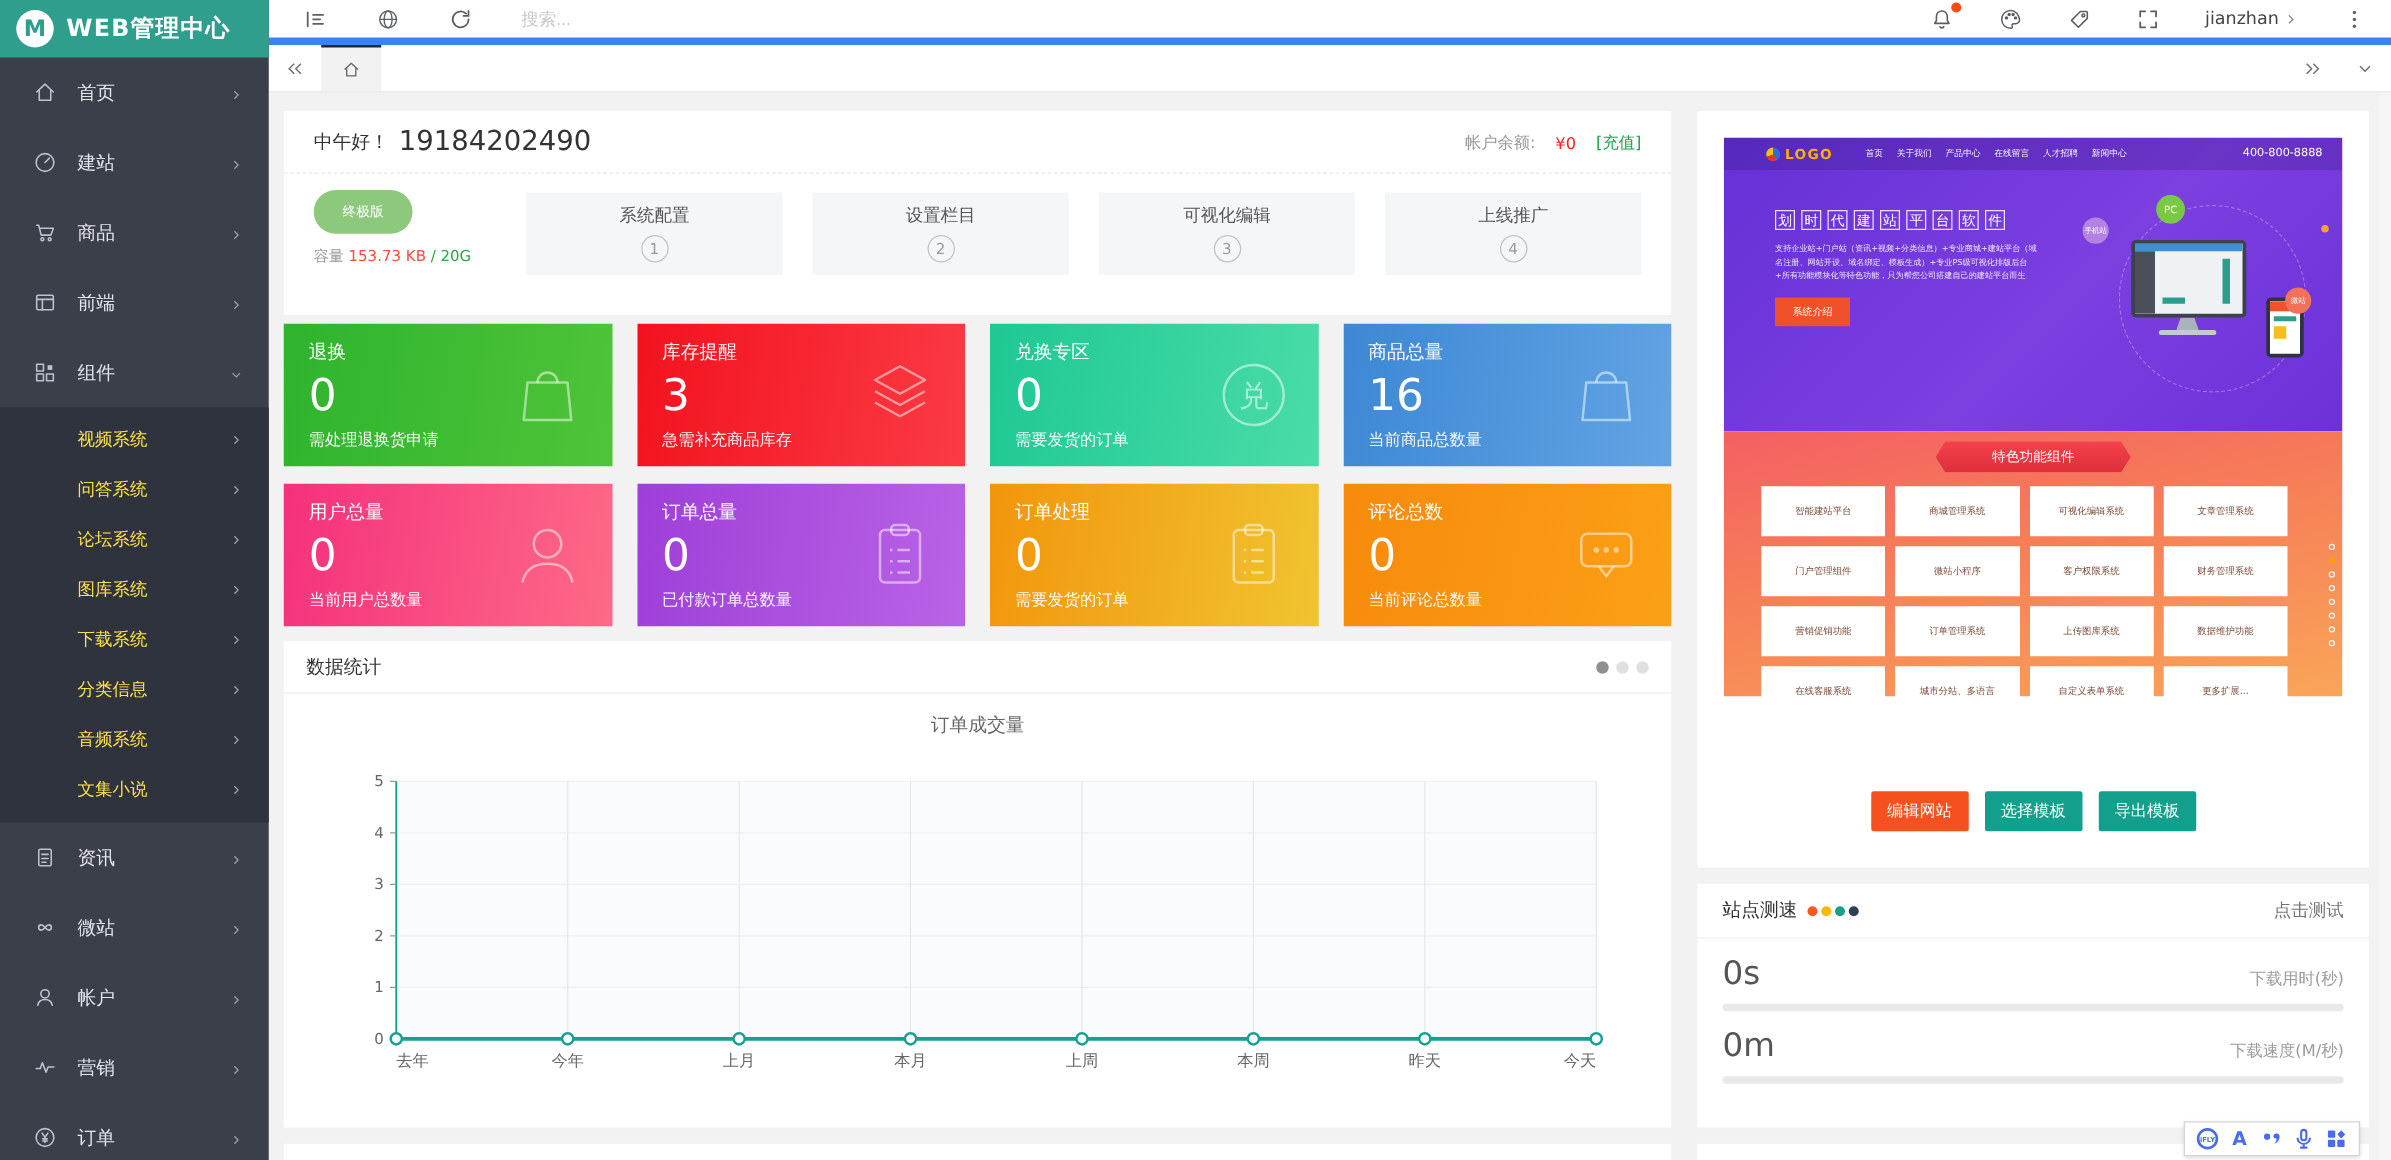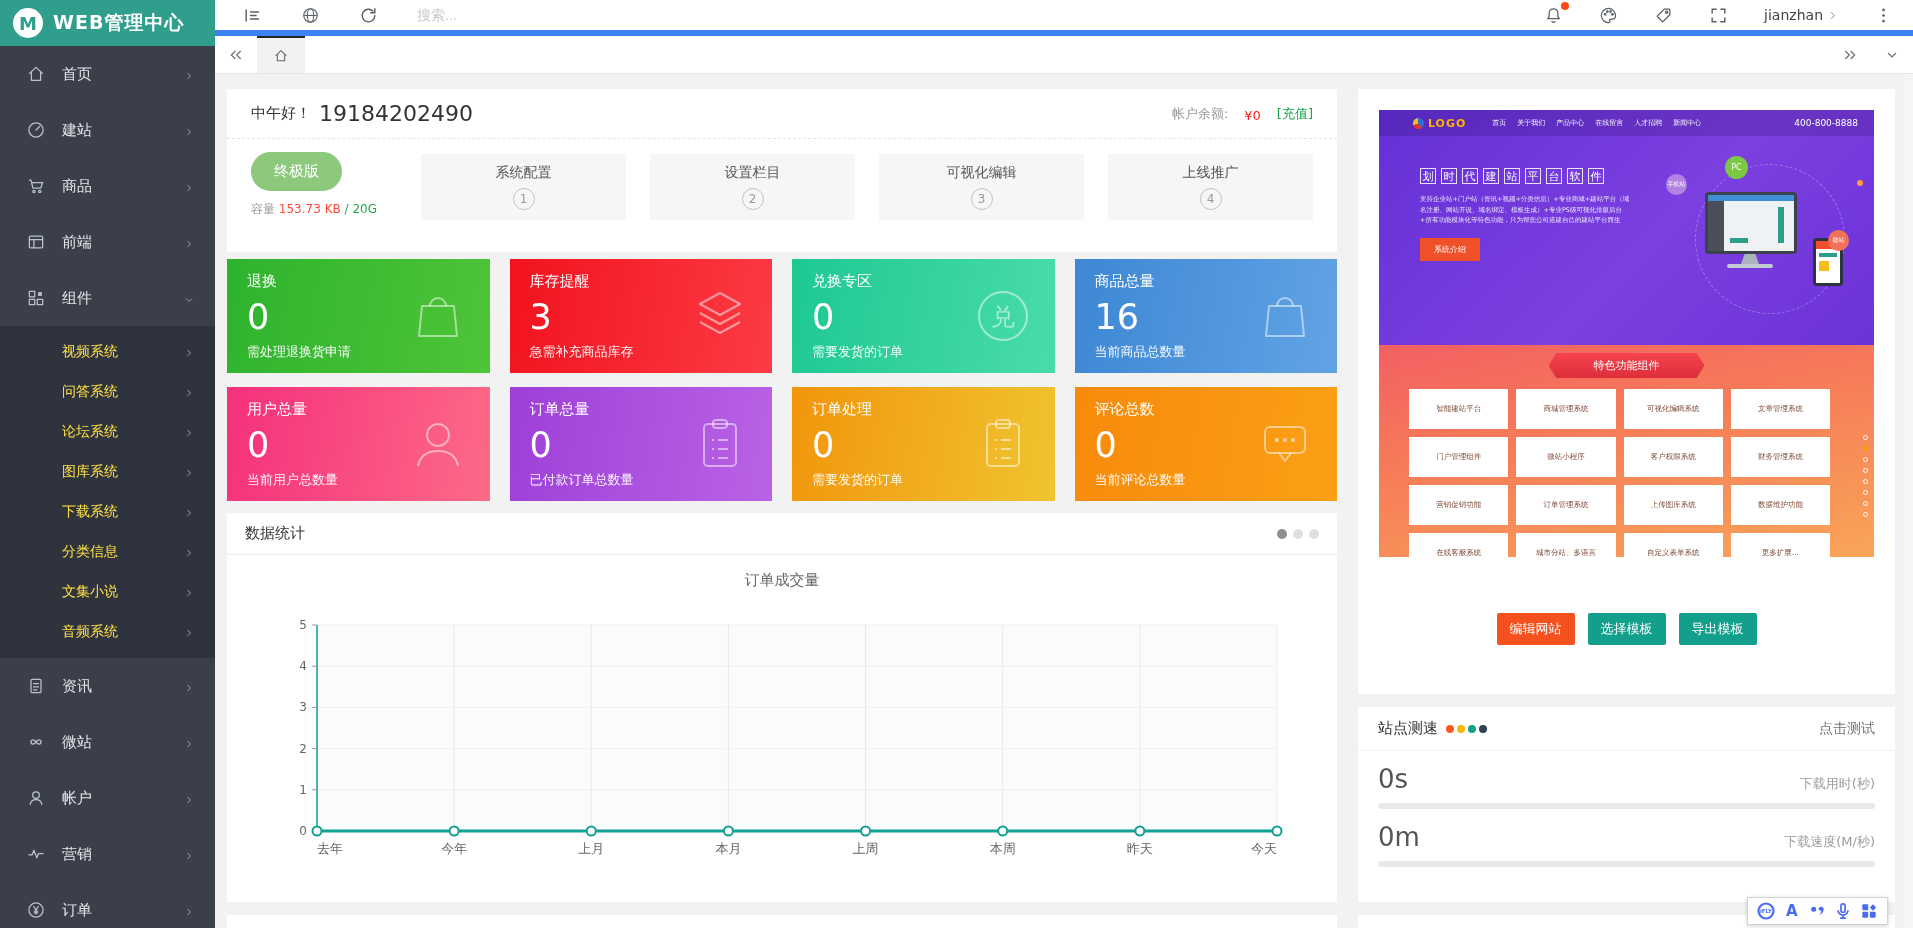--- a/index.html
+++ b/index.html
@@ -41,21 +41,21 @@
   
   .greet-card { position:absolute; left:227px; top:89px; width:1110px; height:163px; background:#fff; }
   .greet-row { height:50px; display:flex; align-items:center; padding:0 24px; border-bottom:1px dashed #e6e6e6; }
   .greet-hello { font-size:15px; color:#333; }
   .greet-account { font-size:22px; color:#333; margin-left:8px; }
   .balance { margin-left:auto; font-size:13px; color:#999; display:flex; align-items:flex-end; gap:16px; }
   .balance .val { color:#ff1e1e; }
   .balance .recharge { color:#18a34a; cursor:pointer; }
   .plan-row { display:flex; align-items:flex-start; padding:13px 24px 0; }
   .plan-left { width:152px; flex:0 0 auto; }
-  .badge-pill { display:inline-block; background:#8cc97c; color:#fff; font-size:15px; padding:10px 23px; border-radius:22px; cursor:pointer; }
+  .badge-pill { display:inline-block; background:#8cc97c; color:#fff; font-size:11px; padding:10px 23px; border-radius:22px; cursor:pointer; }
   .capacity { margin-top:10px; font-size:12px; color:#999; white-space:nowrap; }
   .capacity .used { color:#ff4b3a; }
   .capacity .total { color:#28a745; }
   .steps { display:flex; gap:24px; flex:1; margin-left:18px; margin-top:2px; }
   .step-box { flex:1; background:#f5f6f7; height:66px; display:flex; flex-direction:column; align-items:center; justify-content:center; gap:6px; cursor:pointer; }
   .step-label { font-size:14px; color:#555; }
   .step-num { width:22px; height:22px; border:1px solid #c3c3c3; border-radius:50%; color:#9a9a9a; font-size:12px; display:flex; align-items:center; justify-content:center; }
 
   
   .cards { position:absolute; left:227px; top:259px; width:1110px; display:grid; grid-template-columns:repeat(4,1fr); gap:14px 20px; }
@@ -108,21 +108,21 @@
   .bubble-1 { left:287px; top:64px; width:21px; height:21px; background:#b283e2; font-size:6px; }
   .bubble-2 { left:449px; top:120px; width:21px; height:21px; background:#f2715a; font-size:6px; }
   .hero-dot { position:absolute; left:478px; top:70px; width:6px; height:6px; border-radius:50%; background:#ff9d3c; }
   .features { height:212px; background:linear-gradient(168deg,#f45f63 0%,#f67d58 42%,#f9a558 100%); position:relative; }
   .ribbon { position:absolute; left:50%; transform:translateX(-50%); top:8px; width:156px; height:25px; background:linear-gradient(180deg,#f5424c,#dd2e3a); color:#fff; font-size:11px; display:flex; align-items:center; justify-content:center; clip-path:polygon(5% 0,95% 0,100% 50%,95% 100%,5% 100%,0 50%); }
   .feature-grid { position:absolute; left:30px; right:44px; top:44px; display:grid; grid-template-columns:repeat(4,1fr); gap:8px; }
   .feature-box { background:#fff; height:40px; display:flex; align-items:center; justify-content:center; font-size:7.5px; color:#7c4a35; }
   .pg-dots { position:absolute; right:6px; top:90px; display:flex; flex-direction:column; gap:6px; }
   .pg-dot { width:5px; height:5px; border-radius:50%; border:1px solid rgba(255,255,255,.9); }
   .pg-dot.active { background:#ff9d00; border-color:#ff9d00; }
-  .tpl-buttons { position:absolute; left:0; right:0; top:524px; display:flex; justify-content:center; gap:13px; }
+  .tpl-buttons { position:absolute; left:0; right:0; top:544px; display:flex; justify-content:center; gap:13px; }
   .tpl-btn { border:none; color:#fff; font-size:13px; padding:7px 13px; border-radius:2px; cursor:pointer; font-family:inherit; }
 
   
   .speed-card { position:absolute; left:1358px; top:707px; width:537px; height:195px; background:#fff; }
   .speed-header { height:44px; display:flex; align-items:center; padding:0 20px; border-bottom:1px solid #f0f0f0; }
   .speed-title { font-size:15px; color:#333; }
   .speed-dots { display:flex; gap:3px; margin-left:8px; }
   .sdot { width:8px; height:8px; border-radius:50%; }
   .speed-link { margin-left:auto; font-size:14px; color:#737373; cursor:pointer; }
   .metric { padding:0 20px; margin-top:13px; }
@@ -238,27 +238,27 @@
                 <path d="M9 6l6 6-6 6"></path>
               </svg></span>
           </div>
           <div class="submenu-item">
             <span>分类信息</span>
             <span class="mi-chev"><svg viewBox="0 0 24 24" fill="none" stroke="currentColor" stroke-width="2">
                 <path d="M9 6l6 6-6 6"></path>
               </svg></span>
           </div>
           <div class="submenu-item">
-            <span>文集小说</span>
+            <span>音频系统</span>
             <span class="mi-chev"><svg viewBox="0 0 24 24" fill="none" stroke="currentColor" stroke-width="2">
                 <path d="M9 6l6 6-6 6"></path>
               </svg></span>
           </div>
           <div class="submenu-item">
-            <span>音频系统</span>
+            <span>文集小说</span>
             <span class="mi-chev"><svg viewBox="0 0 24 24" fill="none" stroke="currentColor" stroke-width="2">
                 <path d="M9 6l6 6-6 6"></path>
               </svg></span>
           </div>
         </div>
         <div class="menu-item">
           <span class="mi-icon"><svg viewBox="0 0 24 24" fill="none" stroke="currentColor" stroke-width="1.5" stroke-linejoin="round" stroke-linecap="round">
               <rect x="6" y="4" width="12" height="16" rx="1.5"></rect>
               <path d="M9 9h6M9 13h6M9 16.5h4"></path>
             </svg></span>

